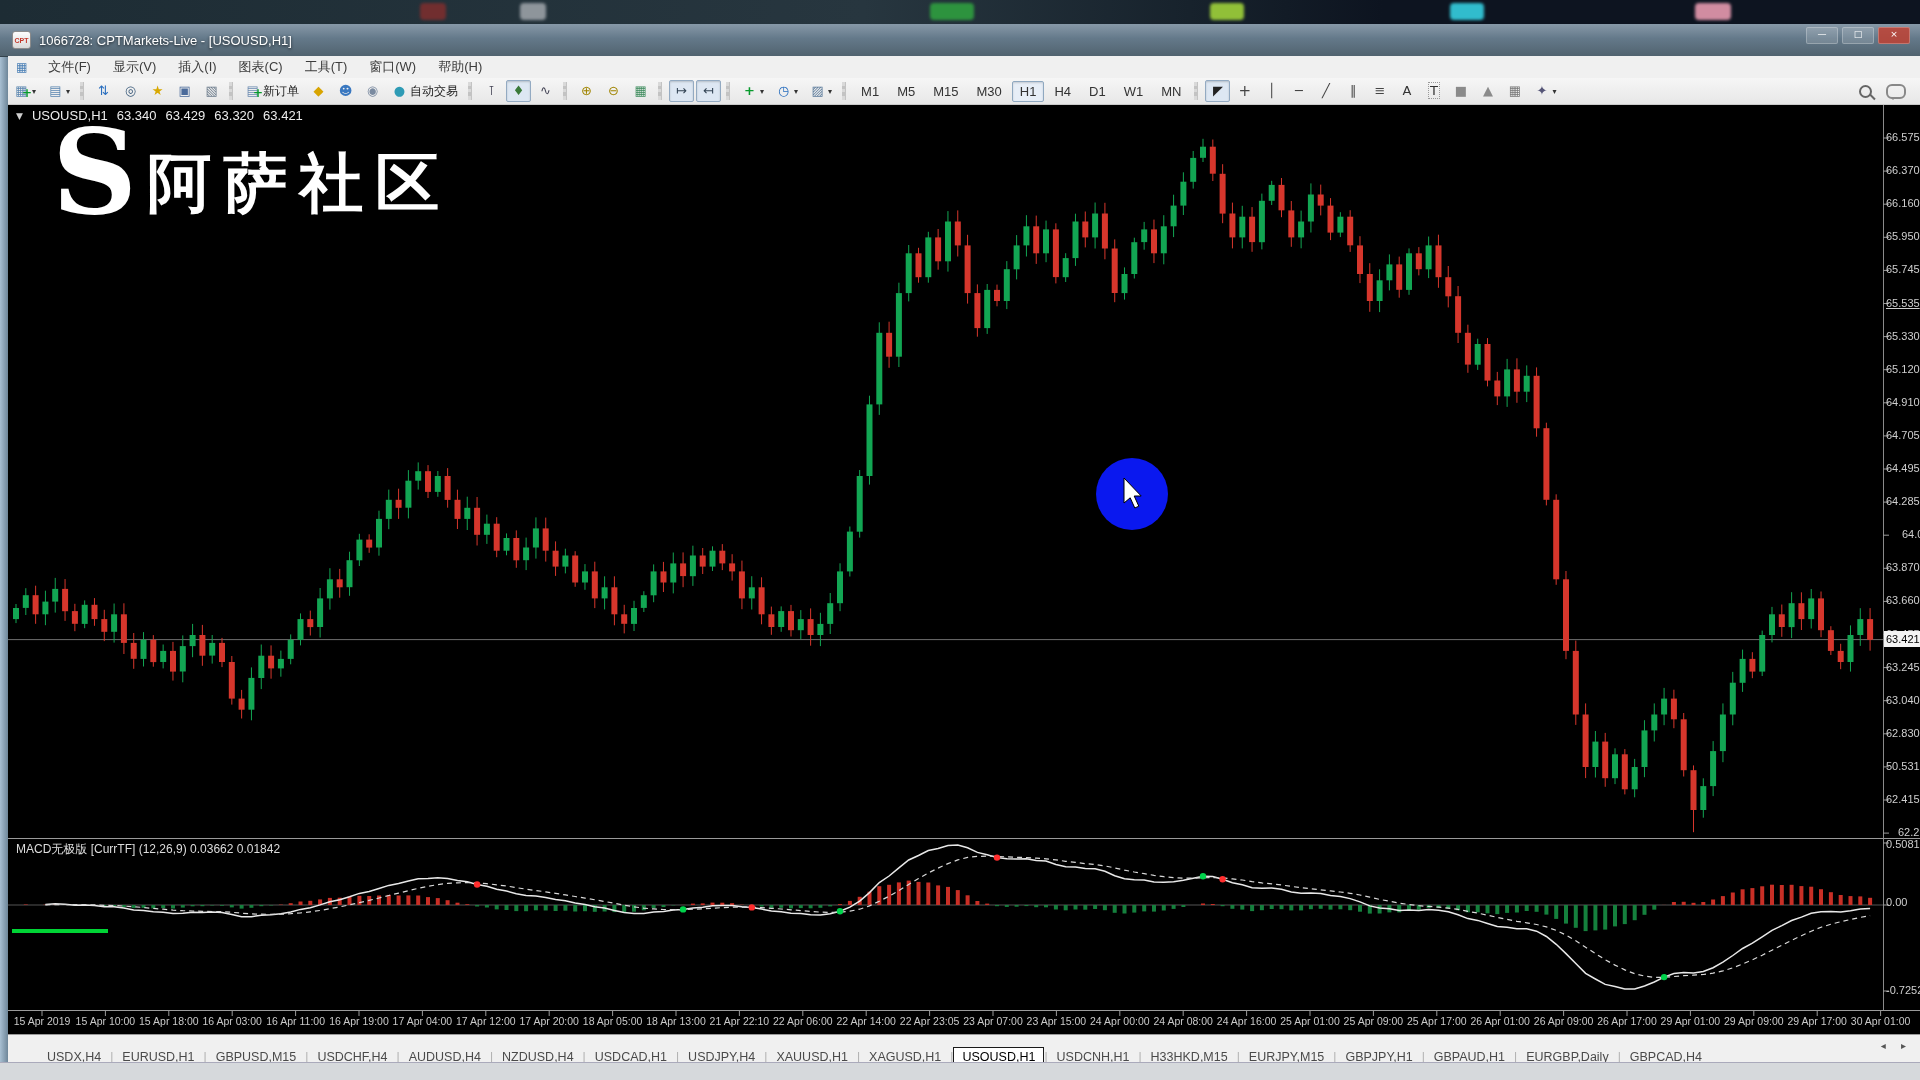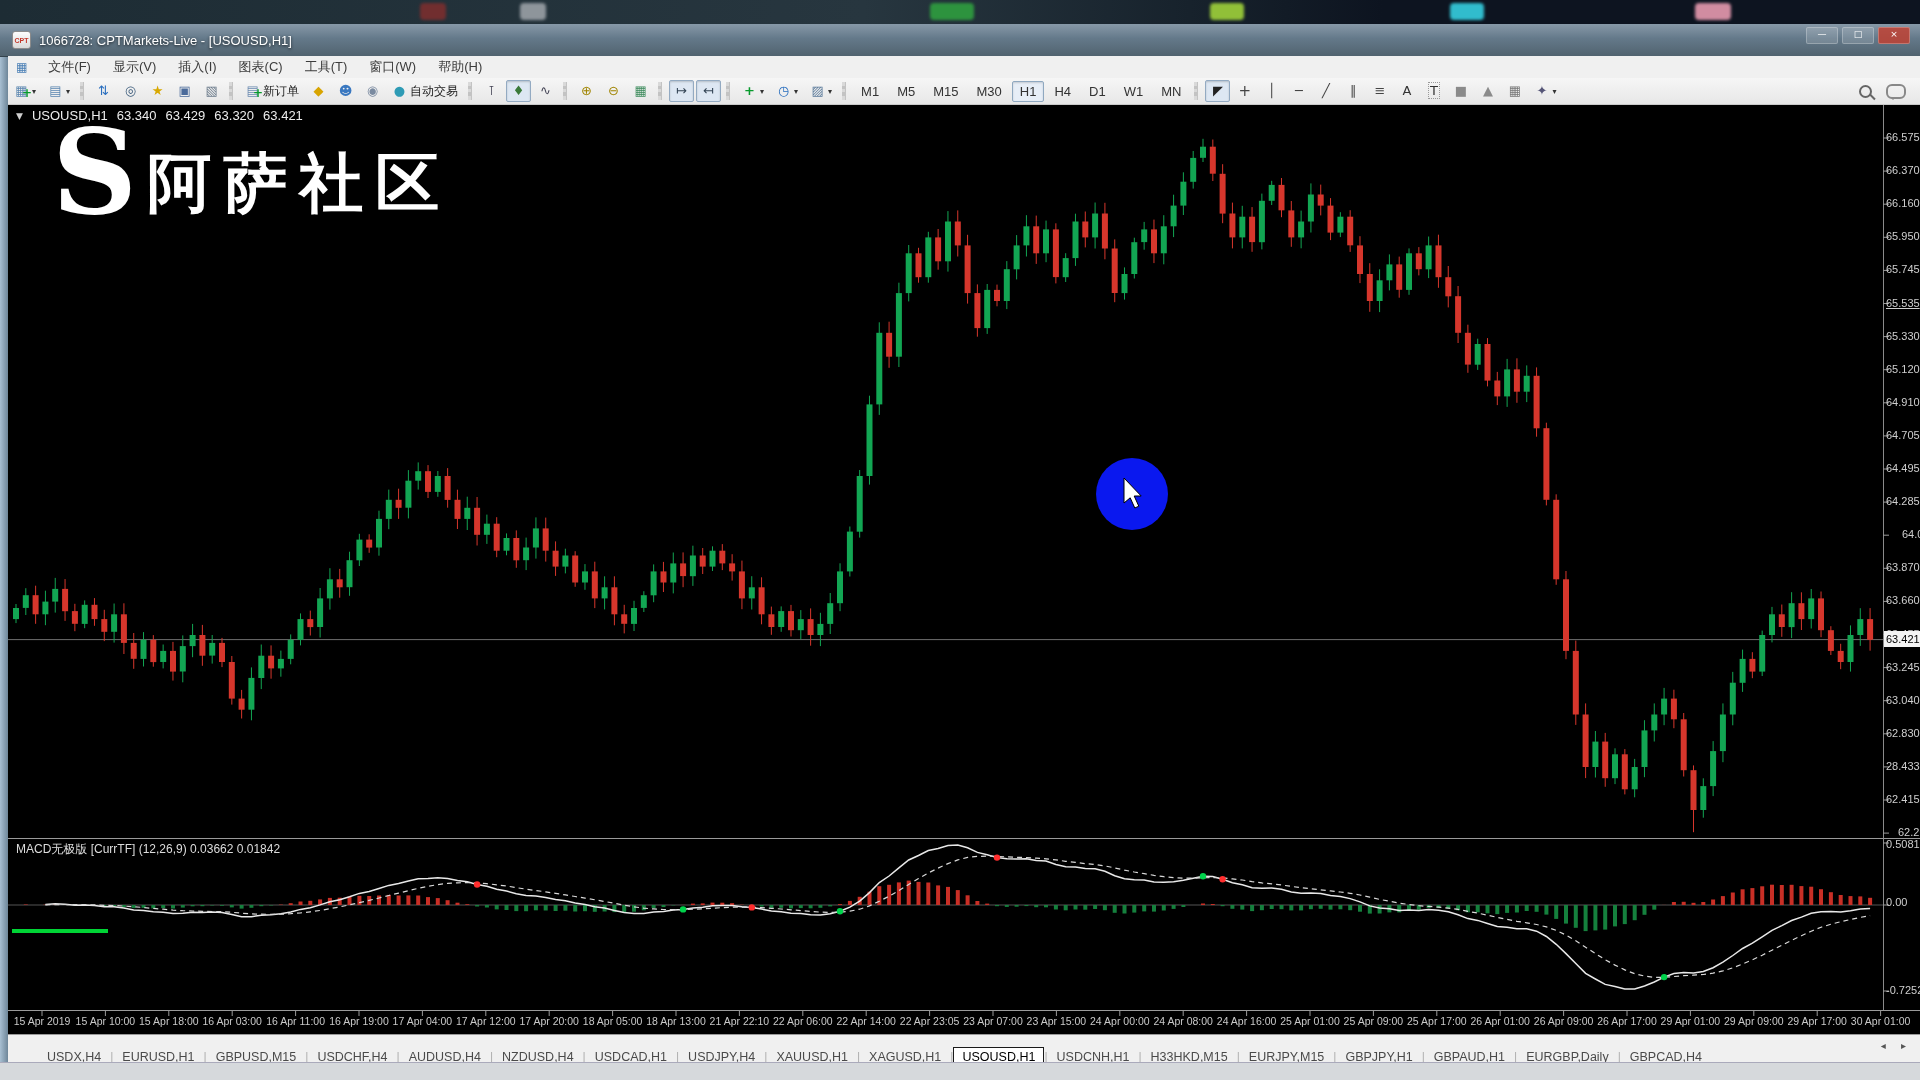--- a/index.html
+++ b/index.html
@@ -1028,21 +1028,21 @@
 <div class="axis-label" style="top: 428.9px;">64.705</div>
 <div class="axis-label" style="top: 462px;">64.495</div>
 <div class="axis-label" style="top: 495.1px;">64.285</div>
 <div class="axis-label" style="top: 528.2px; margin-left: 16px;">64.080</div>
 <div class="axis-label" style="top: 561.3px;">63.870</div>
 <div class="axis-label" style="top: 594.4px;">63.660</div>
 <div class="axis-label" style="top: 627.5px;">63.455</div>
 <div class="axis-label" style="top: 660.6px;">63.245</div>
 <div class="axis-label" style="top: 693.7px;">63.040</div>
 <div class="axis-label" style="top: 726.8px;">62.830</div>
-<div class="axis-label" style="top: 759.9px;">28.433</div>
+<div class="axis-label" style="top: 759.9px;">50.531</div>
 <div class="axis-label" style="top: 793px;">62.415</div>
 <div class="axis-label" style="top: 826.1px; padding-left: 12px;">62.205</div>
 <div class="time-label" style="left: -4px;">15 Apr 2019</div>
 <div class="time-label" style="left: 59.4px;">15 Apr 10:00</div>
 <div class="time-label" style="left: 122.8px;">15 Apr 18:00</div>
 <div class="time-label" style="left: 186.2px;">16 Apr 03:00</div>
 <div class="time-label" style="left: 249.6px;">16 Apr 11:00</div>
 <div class="time-label" style="left: 313px;">16 Apr 19:00</div>
 <div class="time-label" style="left: 376.4px;">17 Apr 04:00</div>
 <div class="time-label" style="left: 439.8px;">17 Apr 12:00</div>

